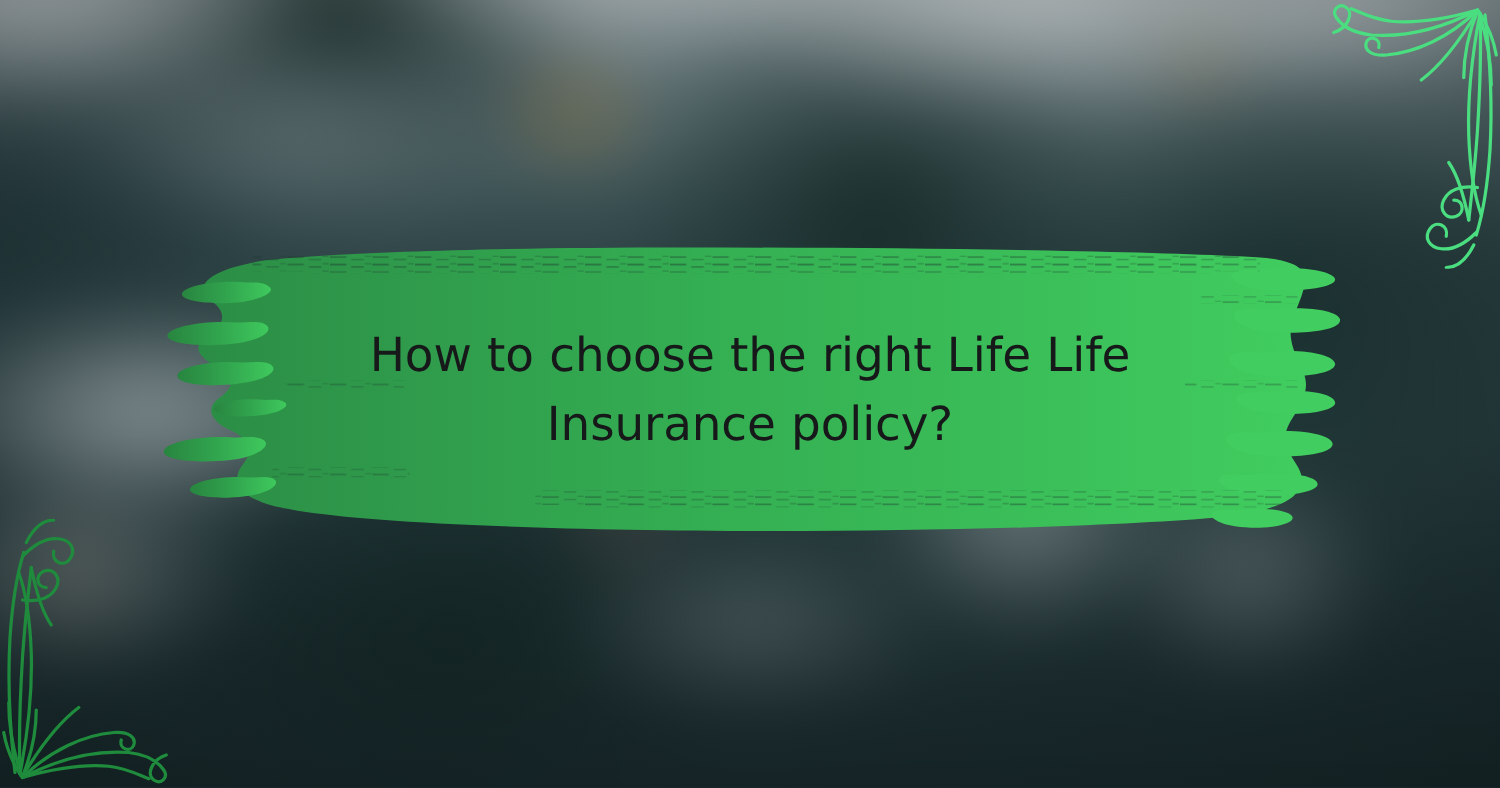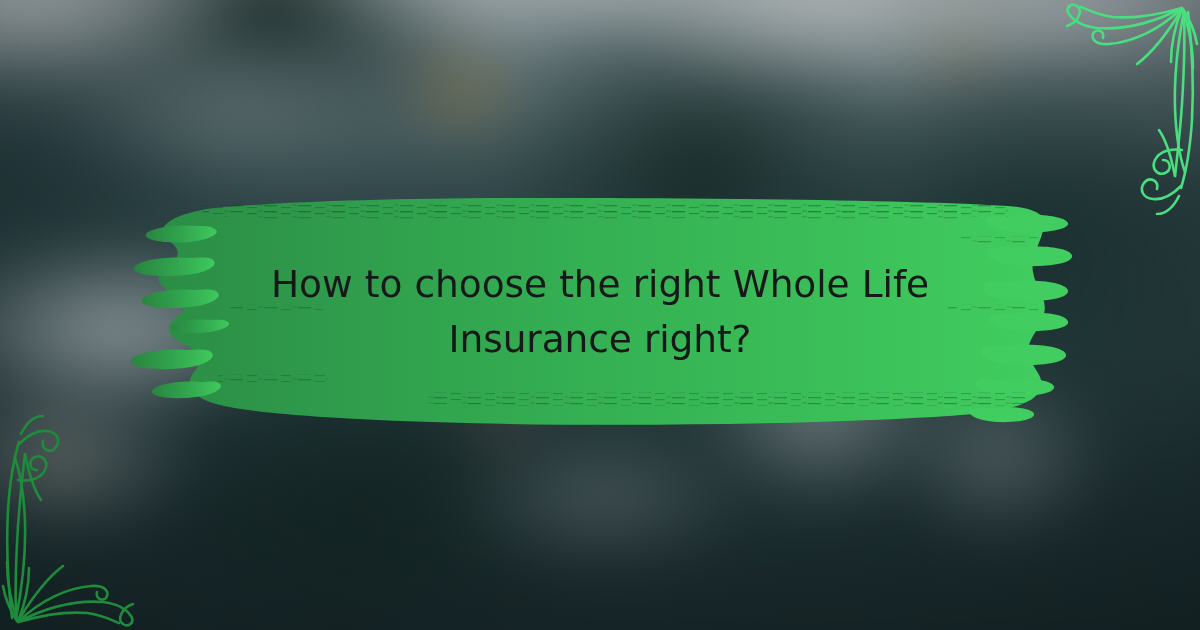--- a/index.html
+++ b/index.html
@@ -208,17 +208,17 @@
 
       <g opacity=".45">
         <rect x="830" y="50" width="80" height="7" fill="url(#streak)"></rect>
         <rect x="820" y="118" width="90" height="7" fill="url(#streak)"></rect>
         <rect x="100" y="118" width="95" height="7" fill="url(#streak)"></rect>
         <rect x="90" y="188" width="110" height="8" fill="url(#streak)"></rect>
       </g>
     </svg>
 
     <div class="title-block">
-      <h1 class="title">How to choose the right Whole Life Insurance right?</h1>
+      <h1 class="title">How to choose the right Life Life Insurance policy?</h1>
     </div>
   </div>
 
 </div>
 
 </body></html>

